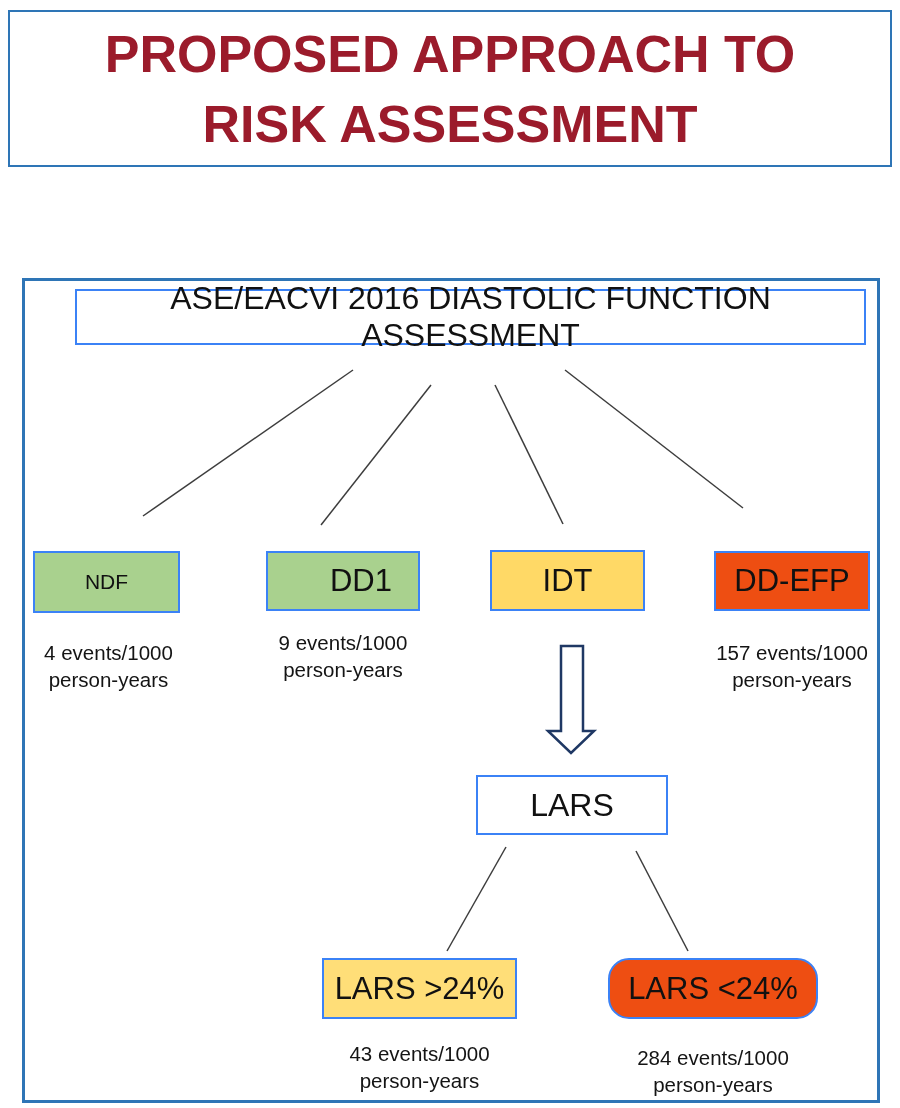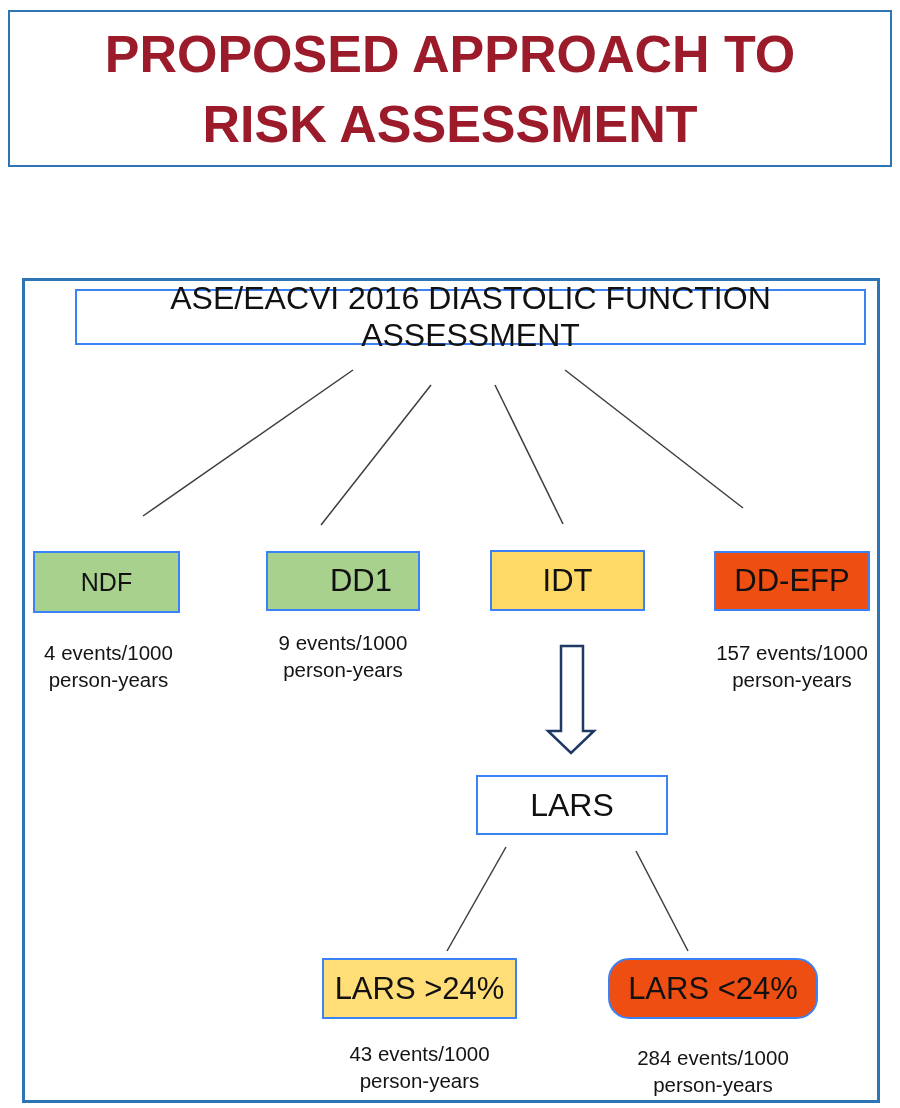--- a/index.html
+++ b/index.html
@@ -22,21 +22,21 @@
     position:absolute;left:22px;top:278px;width:858px;height:825px;
     box-sizing:border-box;border:3px solid #2E75B6;background:#fff;
   }
   .connectors{position:absolute;left:0;top:0;width:100%;height:100%;}
   .node{
     position:absolute;box-sizing:border-box;
     display:flex;align-items:center;justify-content:center;text-align:center;
     border:2px solid #3b82f6;
   }
   .node-root{left:50px;top:8px;width:791px;height:56px;background:#fff;font-size:32px;}
-  .node-ndf{left:8px;top:270px;width:147px;height:62px;background:#A9D18E;font-size:25px;}
+  .node-ndf{left:8px;top:270px;width:147px;height:62px;background:#A9D18E;font-size:21px;}
   .node-dd1{left:241px;top:270px;width:154px;height:60px;background:#A9D18E;font-size:31px;padding-left:36px;}
   .node-idt{left:465px;top:269px;width:155px;height:61px;background:#FFD966;font-size:31px;}
   .node-ddefp{left:689px;top:270px;width:156px;height:60px;background:#EE4E12;font-size:31px;}
   .node-lars{left:451px;top:494px;width:192px;height:60px;background:#fff;font-size:32px;}
   .node-lars-high{left:297px;top:677px;width:195px;height:61px;background:#FFDE78;font-size:31px;}
   .node-lars-low{left:583px;top:677px;width:210px;height:61px;background:#EE4E12;font-size:31px;border-radius:21px;}
   .rate{
     position:absolute;text-align:center;font-size:20.5px;line-height:27px;color:#141414;
   }
   .rate-ndf{left:-4px;top:358px;width:175px;}

